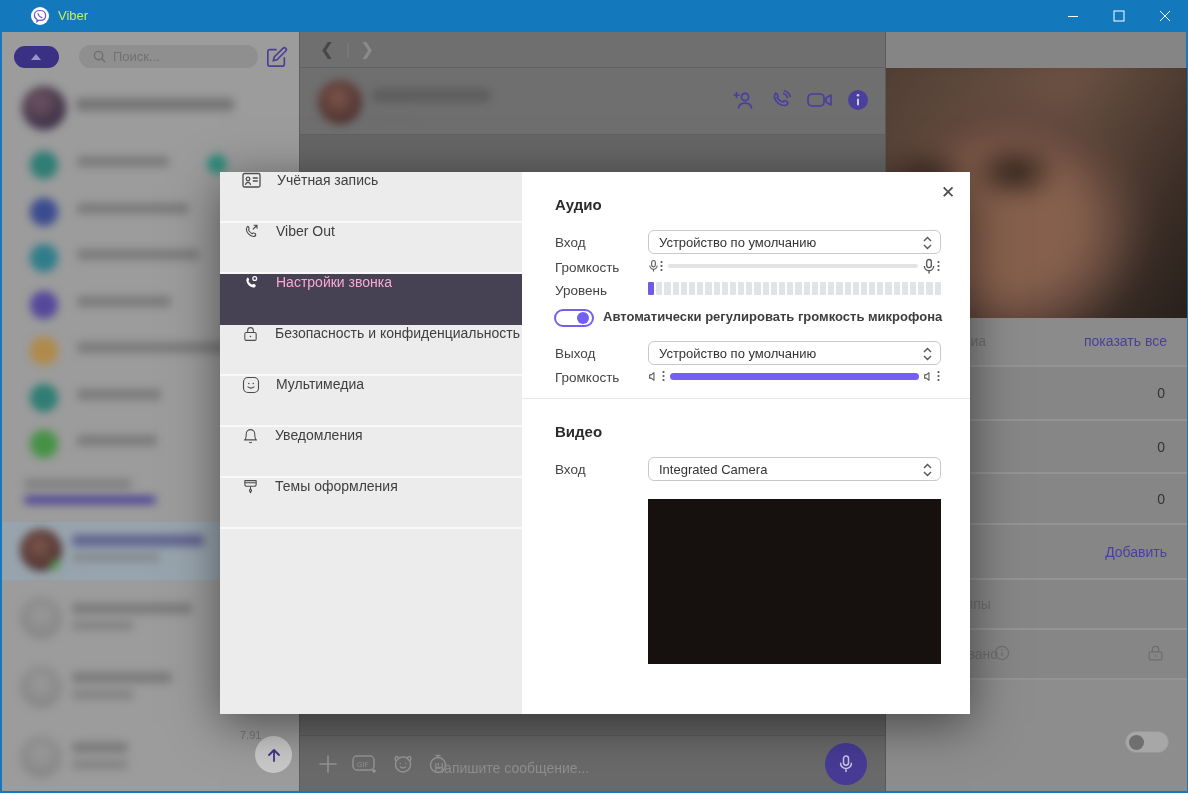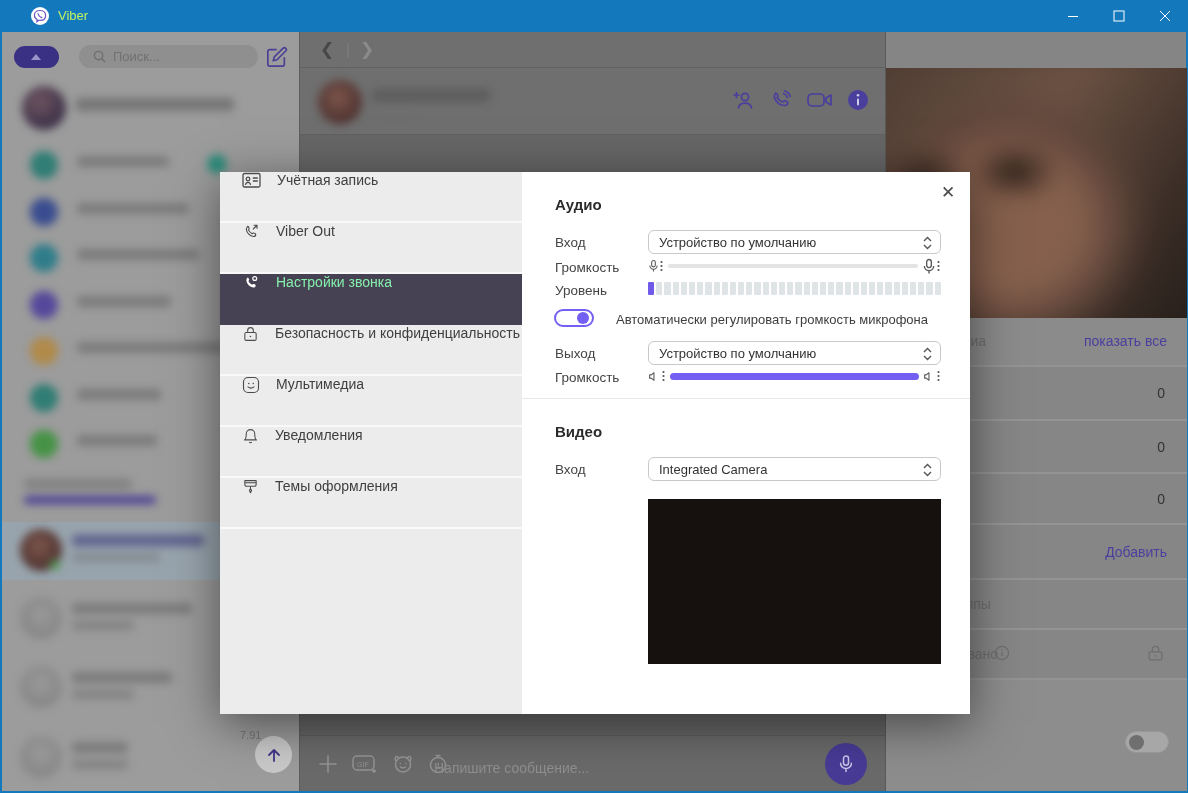--- a/index.html
+++ b/index.html
@@ -54,21 +54,21 @@
   .ip-zero { position:absolute; right:22px; top:50%; transform:translateY(-50%); font-size:14px; color:#333; }
   .link-purple { color:#4b3f9e; font-size:14px; }
   .muted-frag { color:#6e6e6e; font-size:14px; }
 
   
   .modal { position:absolute; left:218px; top:140px; width:750px; height:542px; background:#fff; box-shadow:0 10px 45px rgba(0,0,0,.5); }
   .modal-menu { position:absolute; left:0; top:0; width:302px; height:542px; background:#ececec; }
   .menu-item { position:relative; height:51px; background:#ececec; border-bottom:2px solid #f9f9f9; display:flex; padding-left:22px; gap:16px; color:#4c4c4c; cursor:default; }
   .menu-item .label { font-size:14px; color:#3f3f3f; }
   .menu-item.selected { background:#474253; border-bottom-color:#474253; color:#fff; }
-  .menu-item.selected .label { color:#86efac; }
+  .menu-item.selected .label { color:#f9a8d4; }
   .modal-content { position:absolute; left:302px; top:0; width:448px; height:542px; background:#fff; }
   .close-x { position:absolute; right:10px; top:8px; width:24px; height:24px; display:flex; align-items:center; justify-content:center; color:#4a4a4a; font-size:17px; }
   .section-h { position:absolute; left:33px; font-size:15px; font-weight:bold; color:#2b2b2b; }
   .frm-label { position:absolute; left:33px; font-size:13.5px; color:#454545; }
   .dropdown { position:absolute; left:126px; width:293px; height:24px; border:1px solid #c9c9c9; border-radius:6px; background:#fff; display:flex; align-items:center; padding:0 26px 0 10px; font-size:13px; color:#333; }
   .dropdown .chev { position:absolute; right:7px; top:4px; color:#555; }
   .slider-row { position:absolute; left:126px; width:293px; height:16px; display:flex; align-items:center; color:#5a5a5a; }
   .track { height:4px; border-radius:2px; background:#e4e4e4; flex:1; margin:0 4px; }
   .track.full { height:7px; border-radius:4px; background:#7360f2; }
   .meter { position:absolute; left:126px; width:293px; height:13px; display:flex; gap:2px; }
@@ -487,21 +487,21 @@
             <div class="seg"></div>
             <div class="seg"></div>
             <div class="seg"></div>
             <div class="seg"></div>
             <div class="seg"></div>
             <div class="seg"></div>
             <div class="seg"></div>
             <div class="seg"></div>
           </div>
 
-        <div style="position:absolute; left:32px; top:137px; display:flex; align-items:flex-end; gap:22px;">
+        <div style="position:absolute; left:32px; top:137px; display:flex; align-items:flex-start; gap:9px;font-weight:bold;">
           <div class="toggle on">
               <div class="knob"></div>
             </div>
           <span style="font-size:13px; color:#3d3d3d;">Автоматически регулировать громкость микрофона</span>
         </div>
 
         <span class="frm-label" style="top:174px;">Выход</span>
         <div class="dropdown" style="top:169px;">
           <span>Устройство по умолчанию</span>
           <span class="chev">

